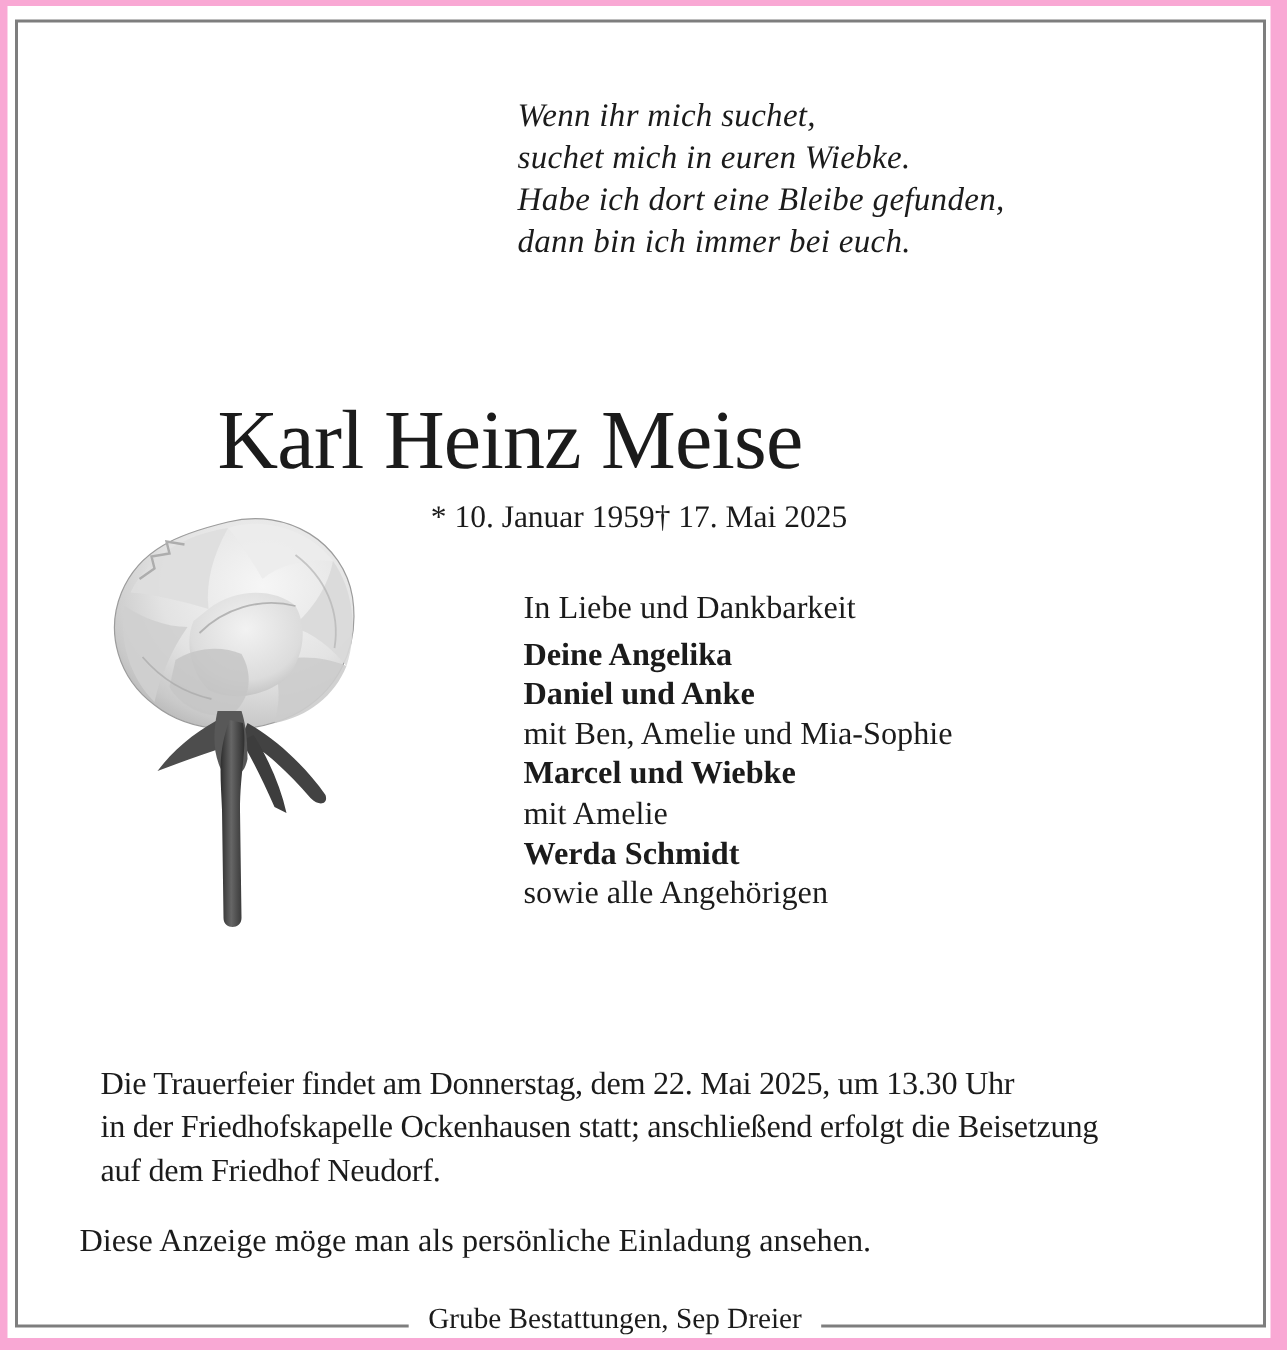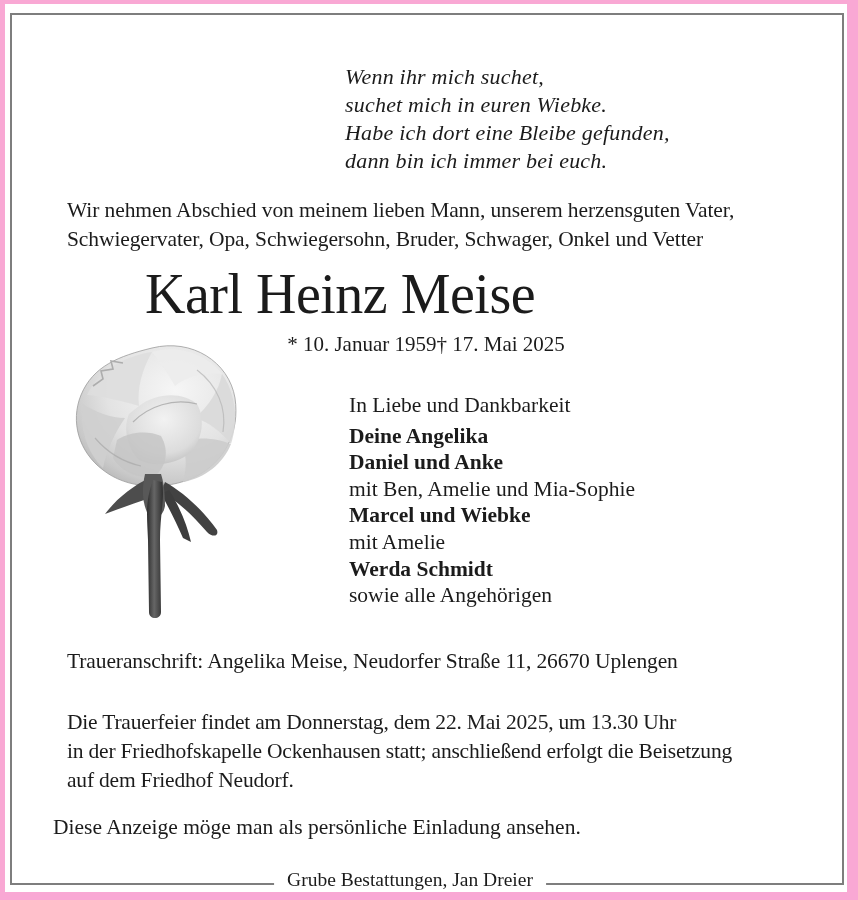--- a/index.html
+++ b/index.html
@@ -75,24 +75,20 @@
 <div class="page">
   <div class="card">
 
     <div class="poem">
       <div>Wenn ihr mich suchet,</div>
       <div>suchet mich in euren Wiebke.</div>
       <div>Habe ich dort eine Bleibe gefunden,</div>
       <div>dann bin ich immer bei euch.</div>
     </div>
 
-    <div class="intro">
-      <div>Wir nehmen Abschied von meinem lieben Mann, unserem herzensguten Vater,</div>
-      <div>Schwiegervater, Opa, Schwiegersohn, Bruder, Schwager, Onkel und Vetter</div>
-    </div>
 
     <h1 class="name">Karl Heinz Meise</h1>
 
     <div class="dates">
       <span class="birth">* 10. Januar 1959</span><span>† 17. Mai 2025</span>
     </div>
 
     <svg class="rose" width="210" height="290" viewBox="0 0 210 290" aria-hidden="true">
       <defs>
         <radialGradient id="pg" cx="62%" cy="32%" r="78%">
@@ -139,28 +135,27 @@
       <div class="lead">In Liebe und Dankbarkeit</div>
       <div class="bold">Deine Angelika</div>
       <div class="bold">Daniel und Anke</div>
       <div>mit Ben, Amelie und Mia-Sophie</div>
       <div class="bold">Marcel und Wiebke</div>
       <div>mit Amelie</div>
       <div class="bold">Werda Schmidt</div>
       <div>sowie alle Angehörigen</div>
     </div>
 
-    <div class="address">Traueranschrift: Angelika Meise, Neudorfer Straße 11, 26670 Uplengen</div>
 
     <div class="service">
       <div>Die Trauerfeier findet am Donnerstag, dem 22. Mai 2025, um 13.30 Uhr</div>
       <div>in der Friedhofskapelle Ockenhausen statt; anschließend erfolgt die Beisetzung</div>
       <div>auf dem Friedhof Neudorf.</div>
     </div>
 
     <div class="invitation">Diese Anzeige möge man als persönliche Einladung ansehen.</div>
 
     <div class="frame"></div>
 
-    <div class="footer">Grube Bestattungen, Jan Dreier</div>
+    <div class="footer">Grube Bestattungen, Sep Dreier</div>
 
   </div>
 </div>
 
 </body></html>

